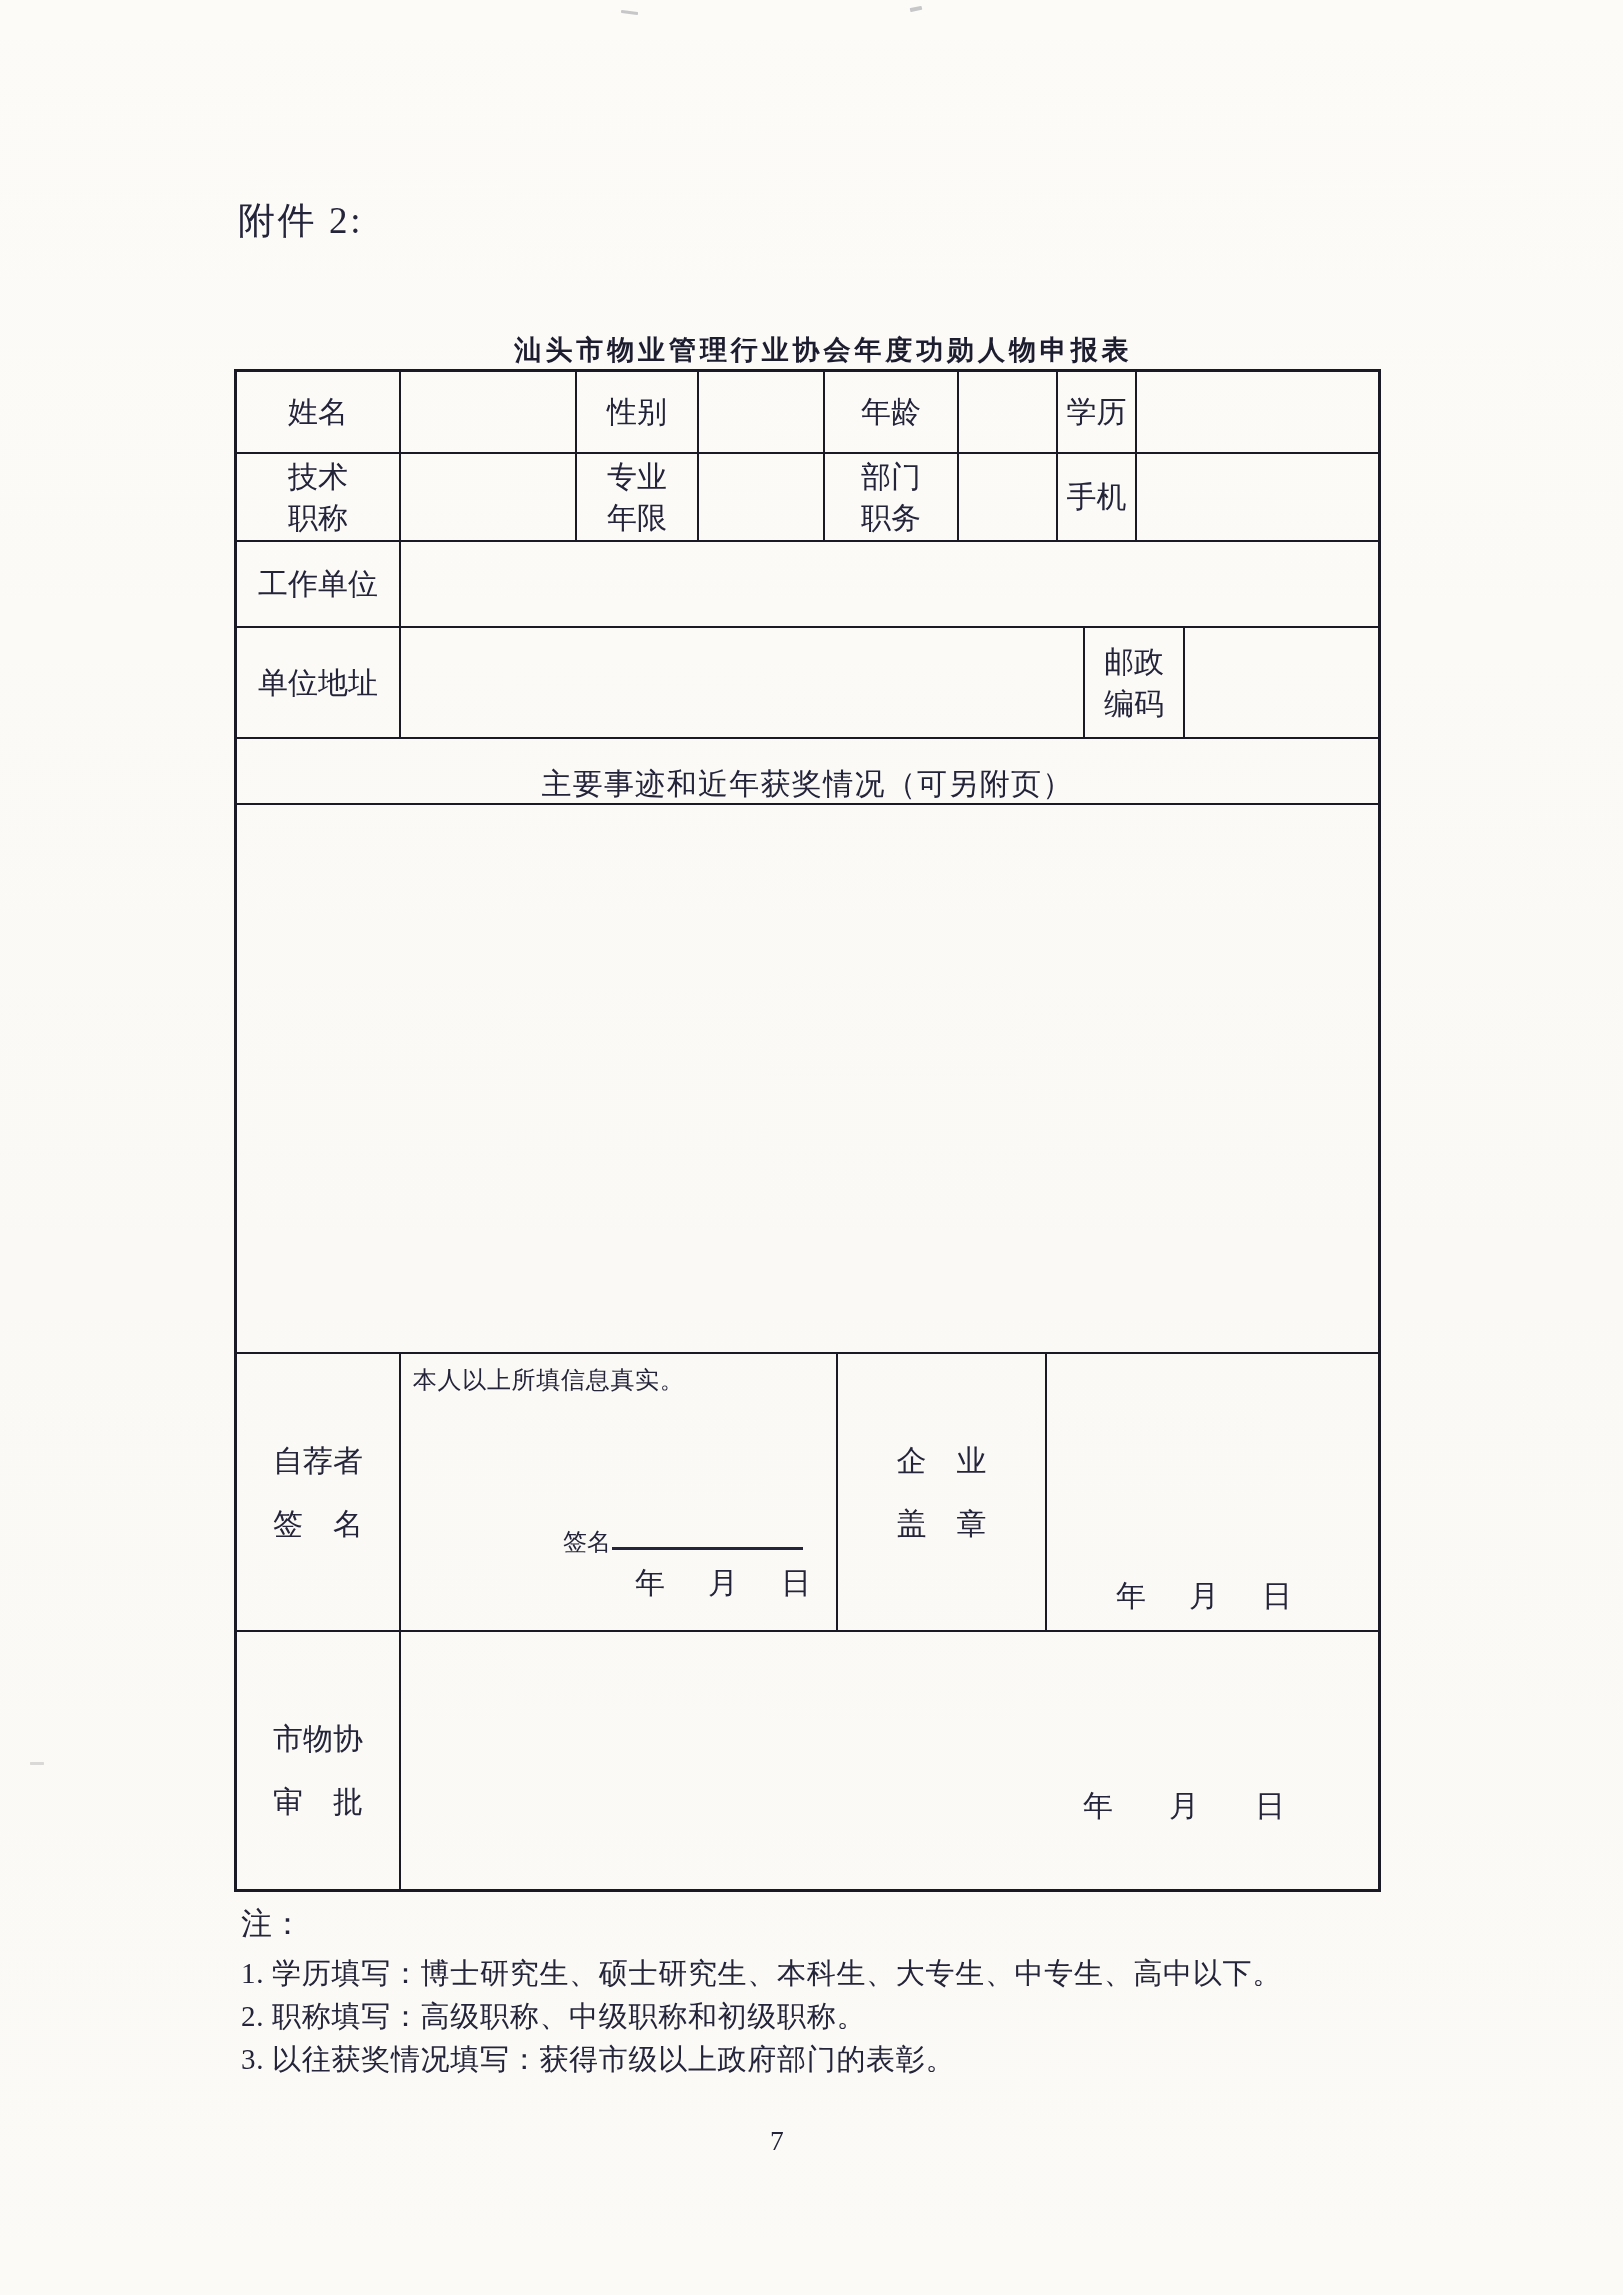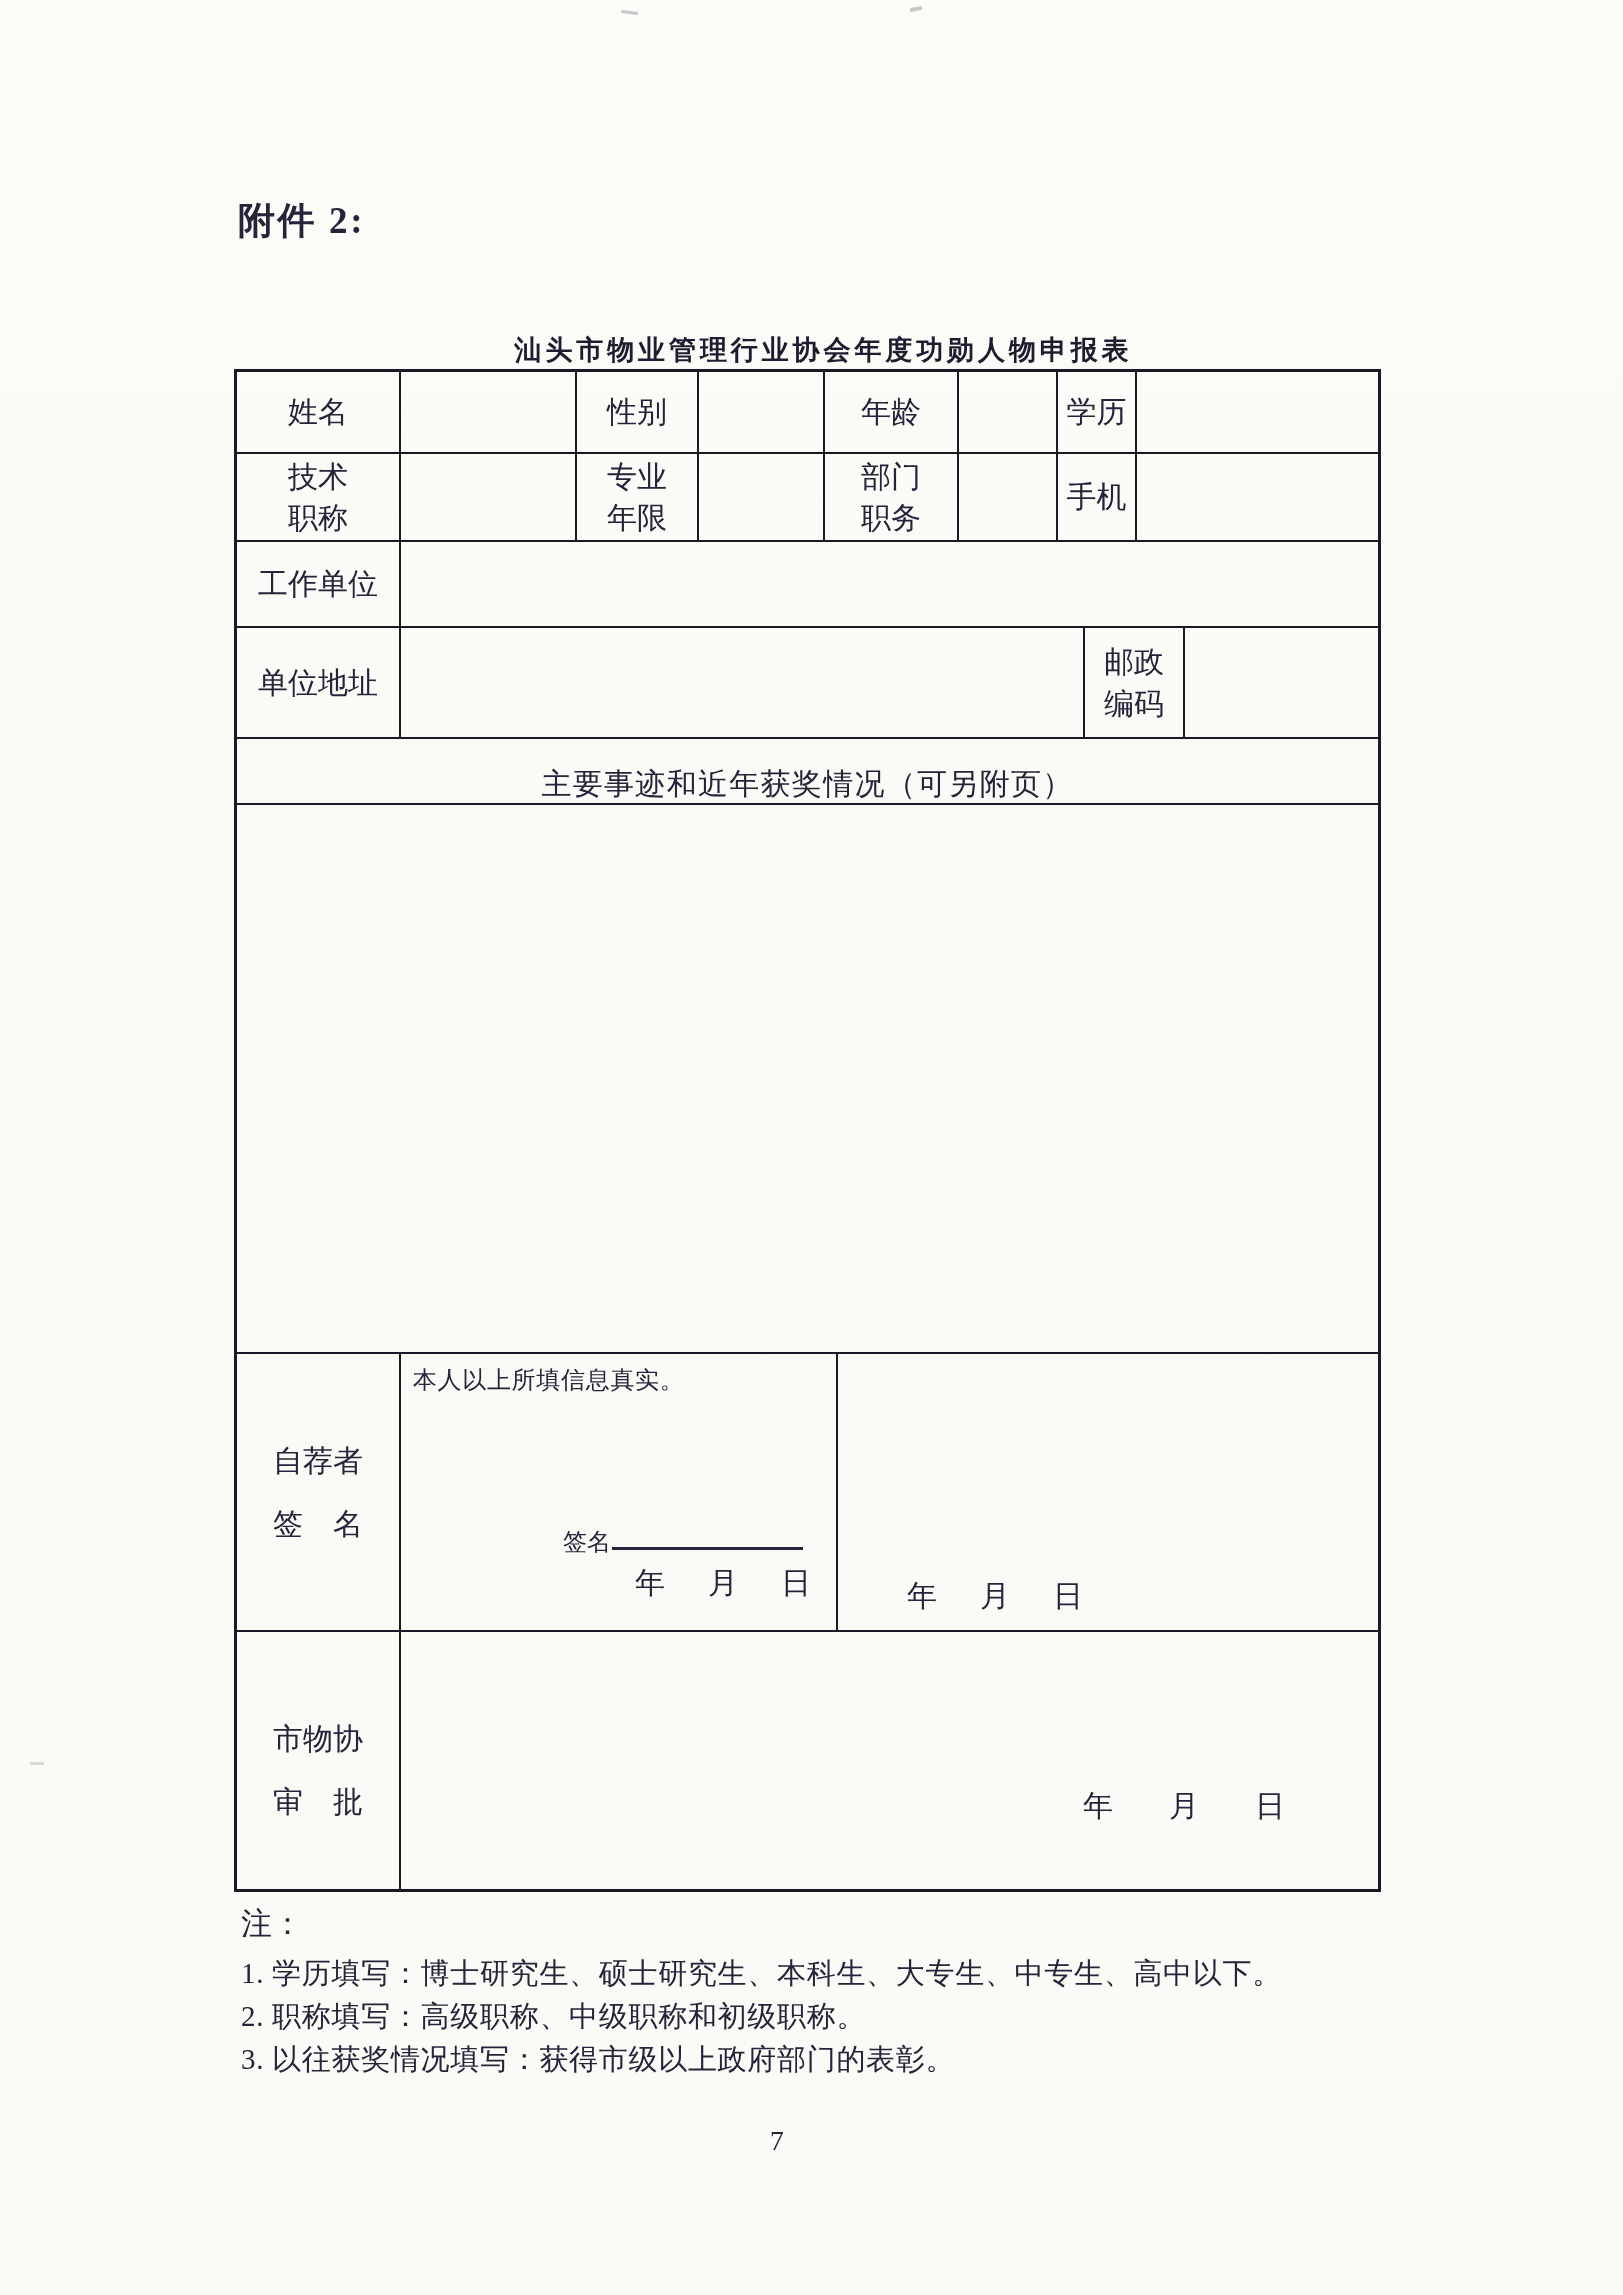--- a/index.html
+++ b/index.html
@@ -8,21 +8,21 @@
     width:1624px;height:2295px;
     margin:0 auto;
     background:#fbfaf6;
     background-image:linear-gradient(180deg,#fcfbf8 0%,#faf9f5 55%,#fbfaf6 100%);
     font-family:"Liberation Serif","DejaVu Serif",serif;
     color:#24243a;
     overflow:hidden;
   }
   .attachment{
     position:absolute;left:238px;top:196px;
-    font-size:37px;letter-spacing:2.6px;font-weight:700;
+    font-size:37px;letter-spacing:2.6px;font-weight:400;
   }
   .title{
     position:absolute;left:234px;top:308px;width:1147px;
     margin:16px;text-align:center;
     font-family:"Liberation Sans","DejaVu Sans",sans-serif;
     font-weight:700;font-size:27px;letter-spacing:3.9px;line-height:52px;
     color:#1d1d30;
   }
   .form-table{
     position:absolute;left:234px;top:369px;width:1147px;height:1523px;
@@ -144,20 +144,22 @@
     <div class="row r7">
       <div class="cell stack-label cw1">自荐者
 签　名</div>
       <div class="cell cwSignMain">
         <div class="statement">本人以上所填信息真实。</div>
         <div class="sign-line">
           <span>签名</span><span class="blank-line"></span>
         </div>
         <div class="sign-date">年　月　日</div>
       </div>
+      <div class="cell stack-label cwSeal">企　业
+盖　章</div>
       <div class="cell seal-date-cell cwEnd end">年　月　日</div>
     </div>
 
     <div class="row r8 last">
       <div class="cell stack-label approval-label cw1">市物协
 审　批</div>
       <div class="cell cwEnd end">
         <div class="approval-date">年　月　日</div>
       </div>
     </div>

